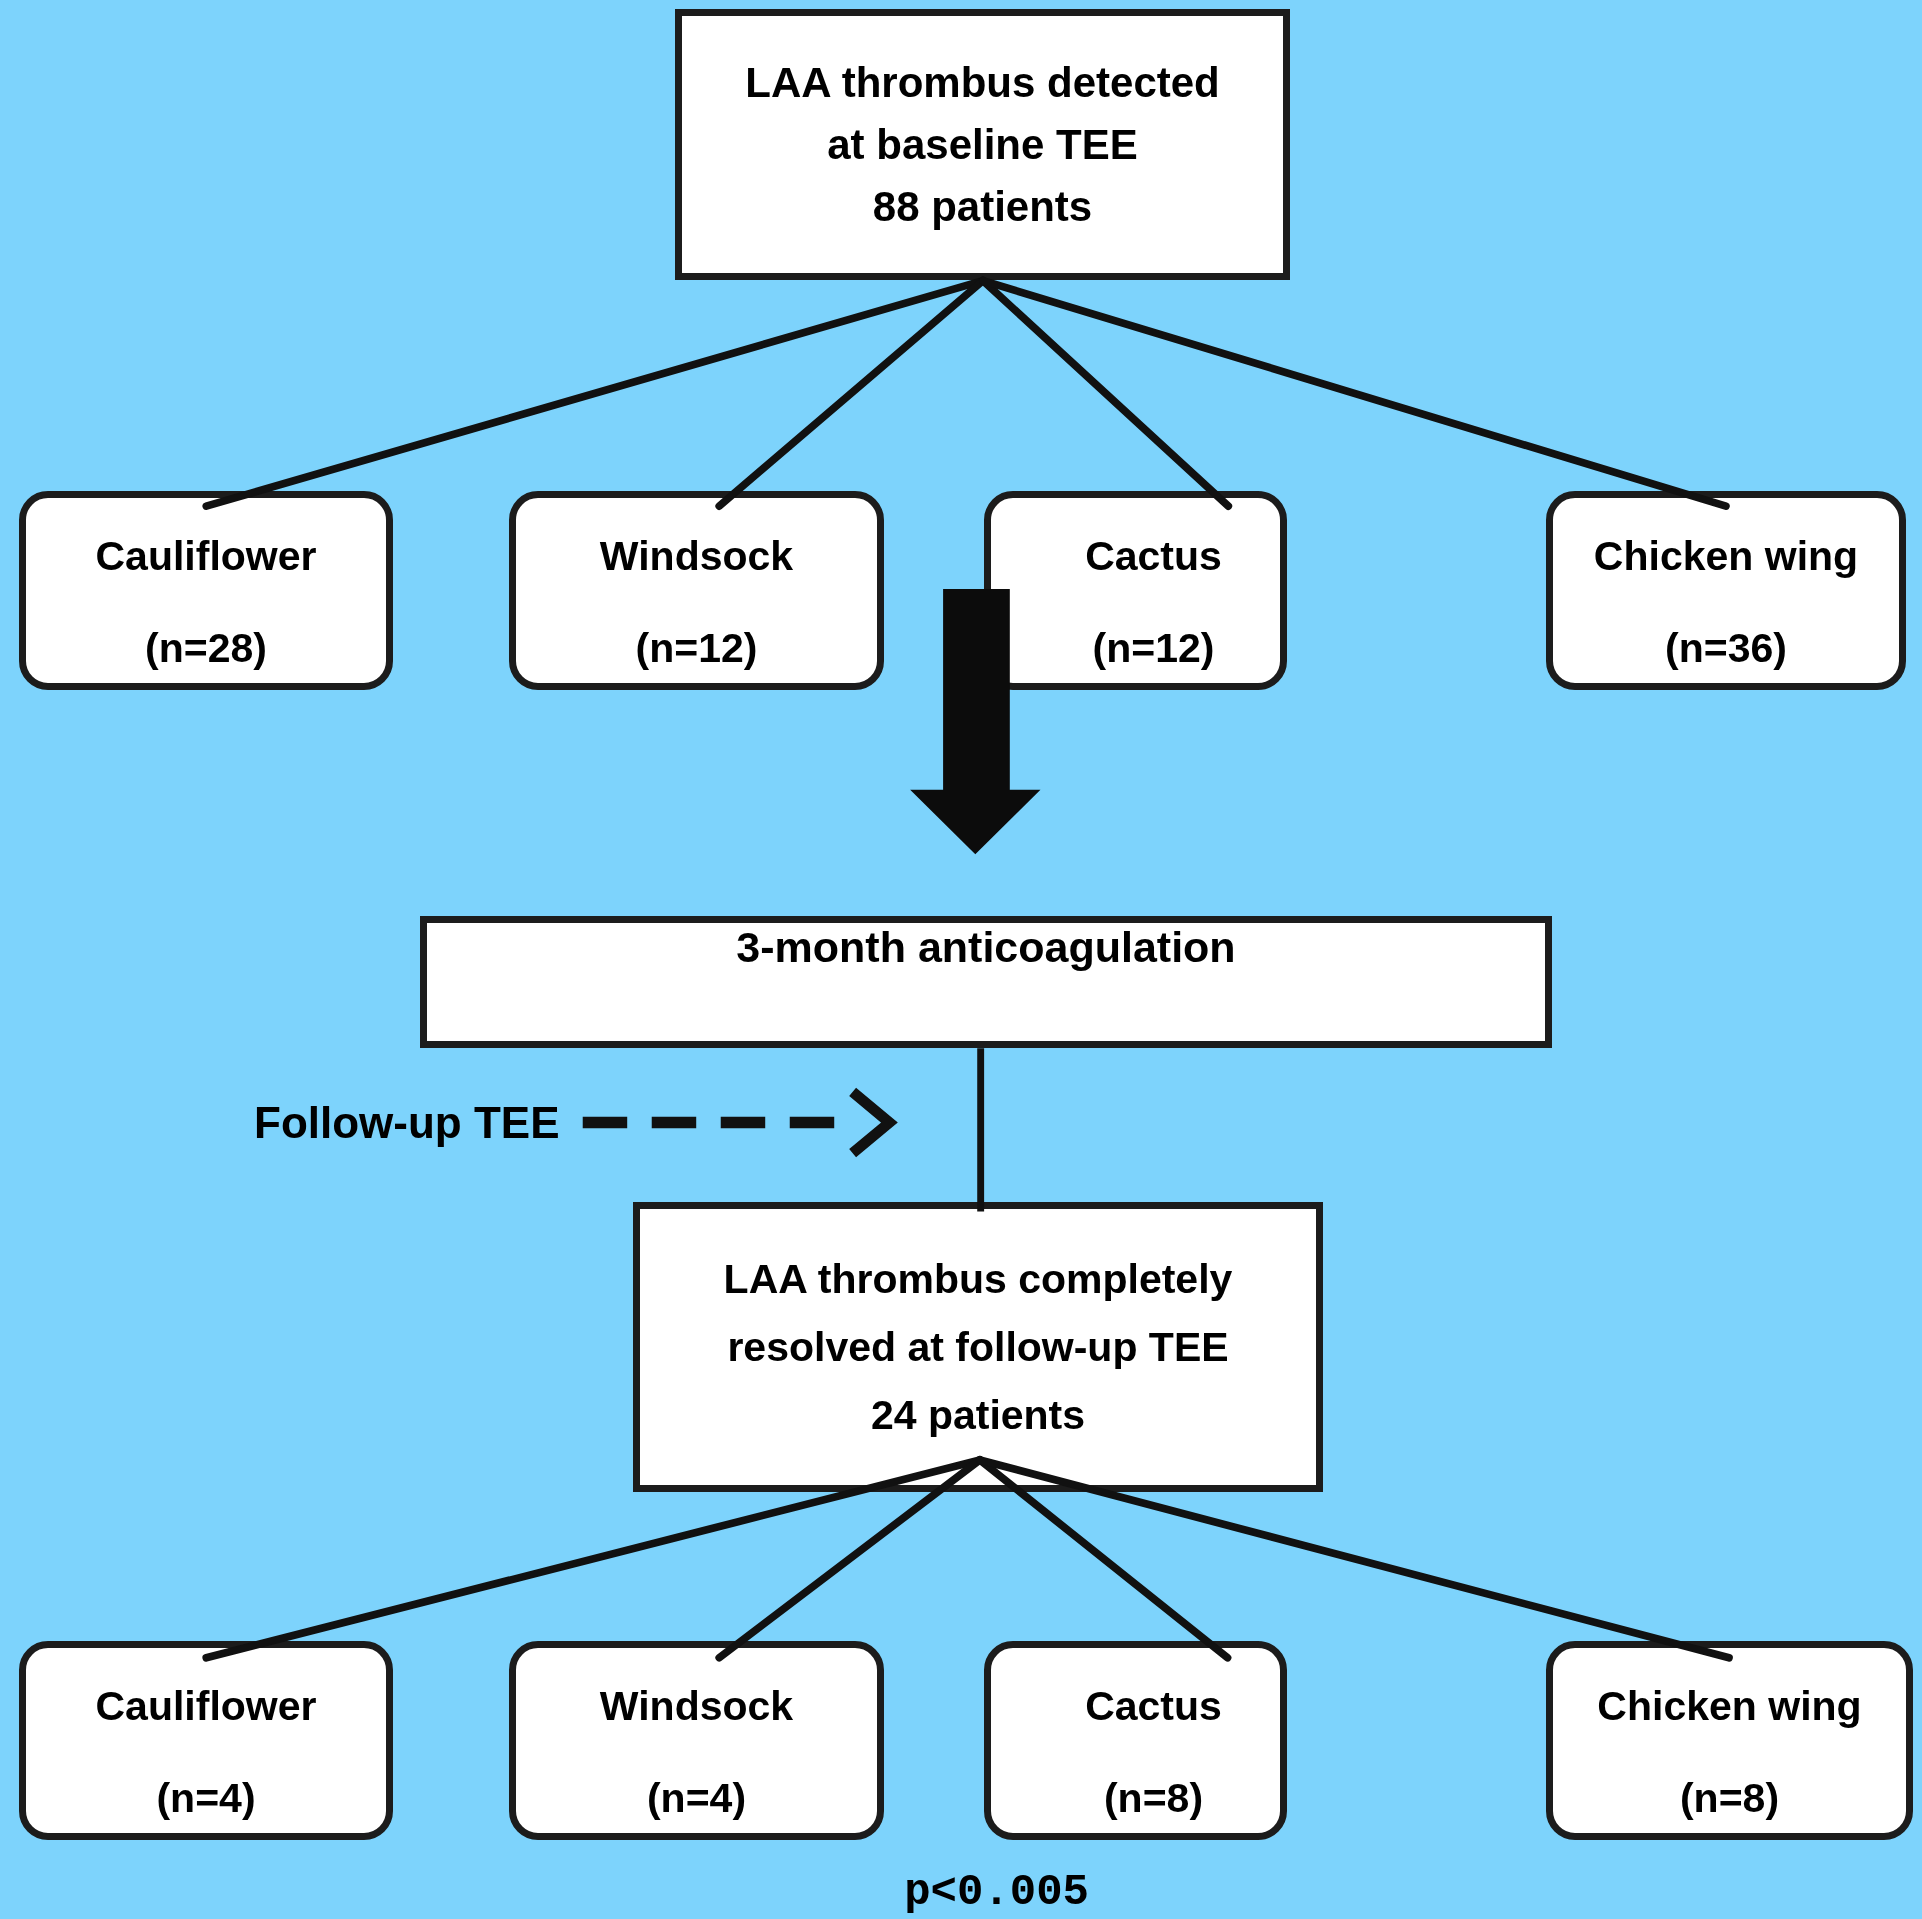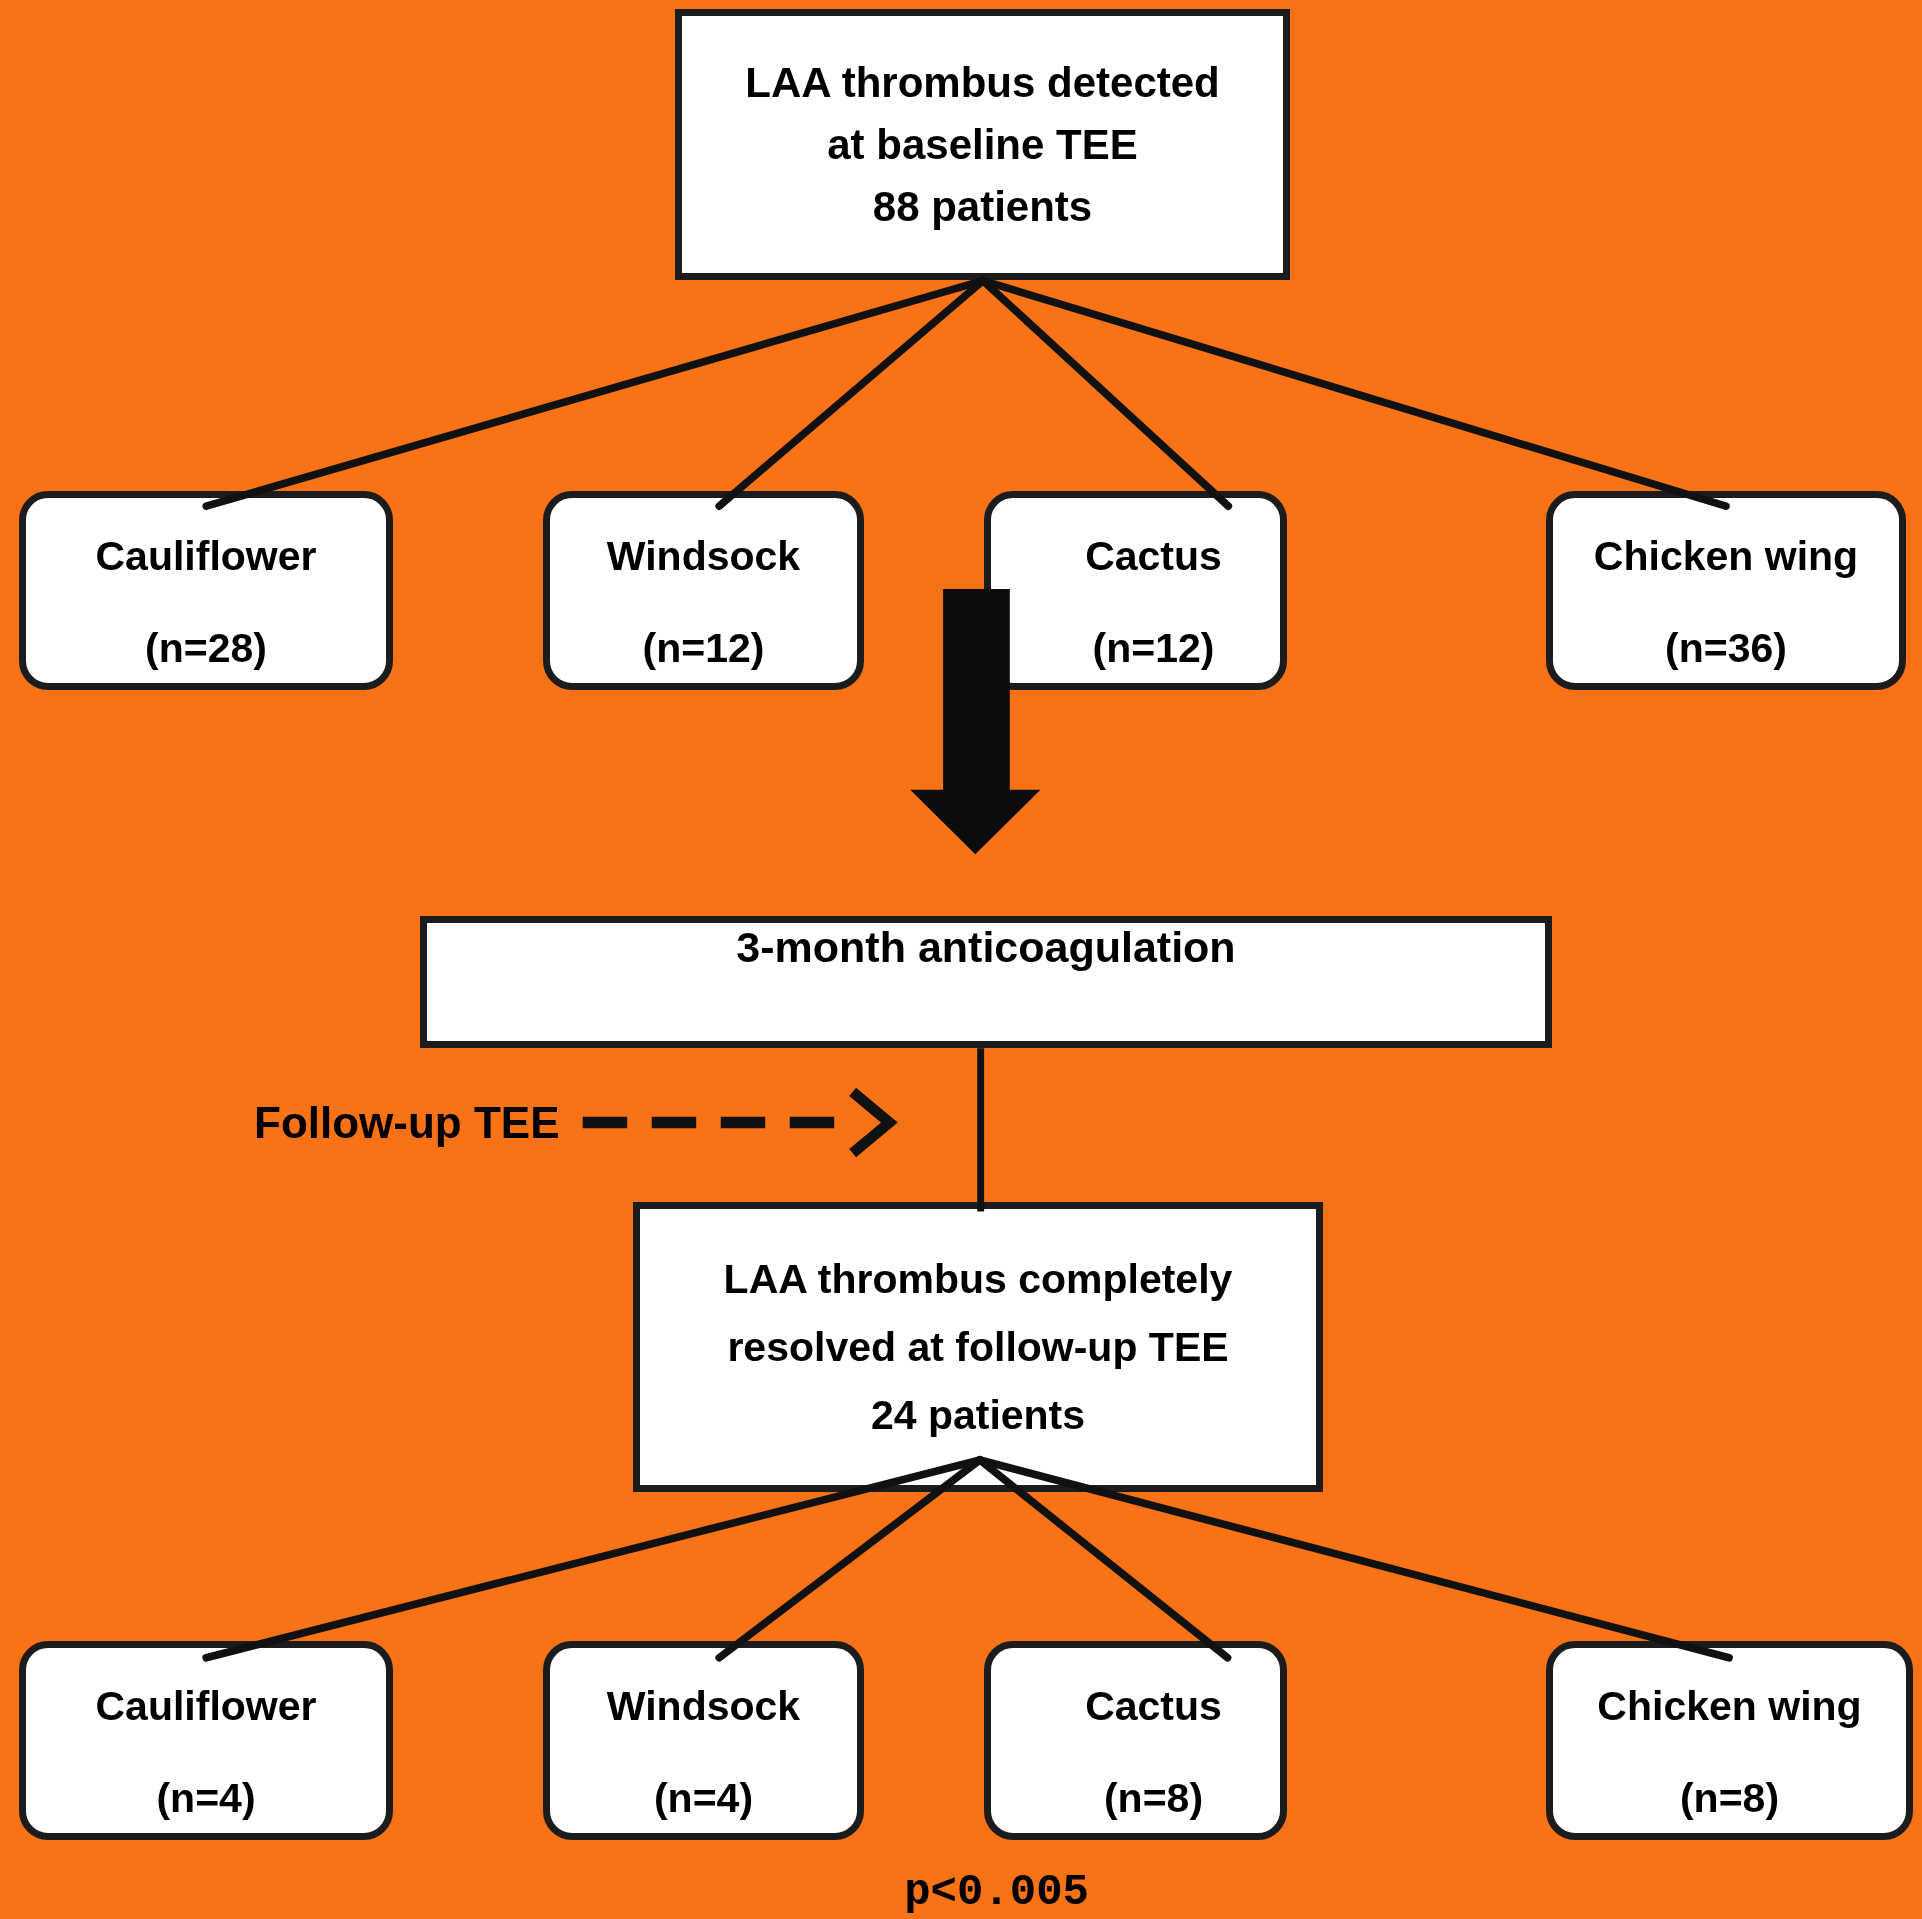--- a/index.html
+++ b/index.html
@@ -1,20 +1,20 @@
 <!DOCTYPE html>
 <html style="font-size:12.3px"><head>
 <meta charset="utf-8">
 <style>
   html, body { margin: 0; padding: 0; background: #ffffff; }
   .canvas {
     position: relative;
     width: 1923px;
     height: 1920px;
-    background: #f97316;
+    background: #7dd3fc;
     font-family: "Liberation Sans", sans-serif;
     font-weight: bold;
     color: #000000;
     overflow: hidden;
   }
   svg.connectors {
     position: absolute;
     left: 0; top: 0;
     width: 1923px; height: 1920px;
     z-index: 2;
@@ -45,21 +45,21 @@
     height: 199px;
     justify-content: flex-start;
     font-size: 41px; line-height: 49px; border-radius: 29px;
   }
   .box.group .name  { margin-top: 34px; }
   .box.group .count { margin-top: 43px; text-align: center; }
 
   .box.row2 { top: 491px; }
   .box.row4 { top: 1641px; }
   .box.g1 { left: 19px;  width: 374px; }
-  .box.g2 { left: 543px; width: 321px; }
+  .box.g2 { left: 509px; width: 375px; }
   .box.g3 { left: 984px; width: 303px; padding-left: 36px; }
   .box.g4a { left: 1546px; width: 360px; }
   .box.g4b { left: 1546px; width: 367px; }
 
   
   .box.treatment {
     left: 420px; top: 916px; width: 1132px; height: 132px;
     justify-content: flex-start;
     font-size: 43px;
   }

